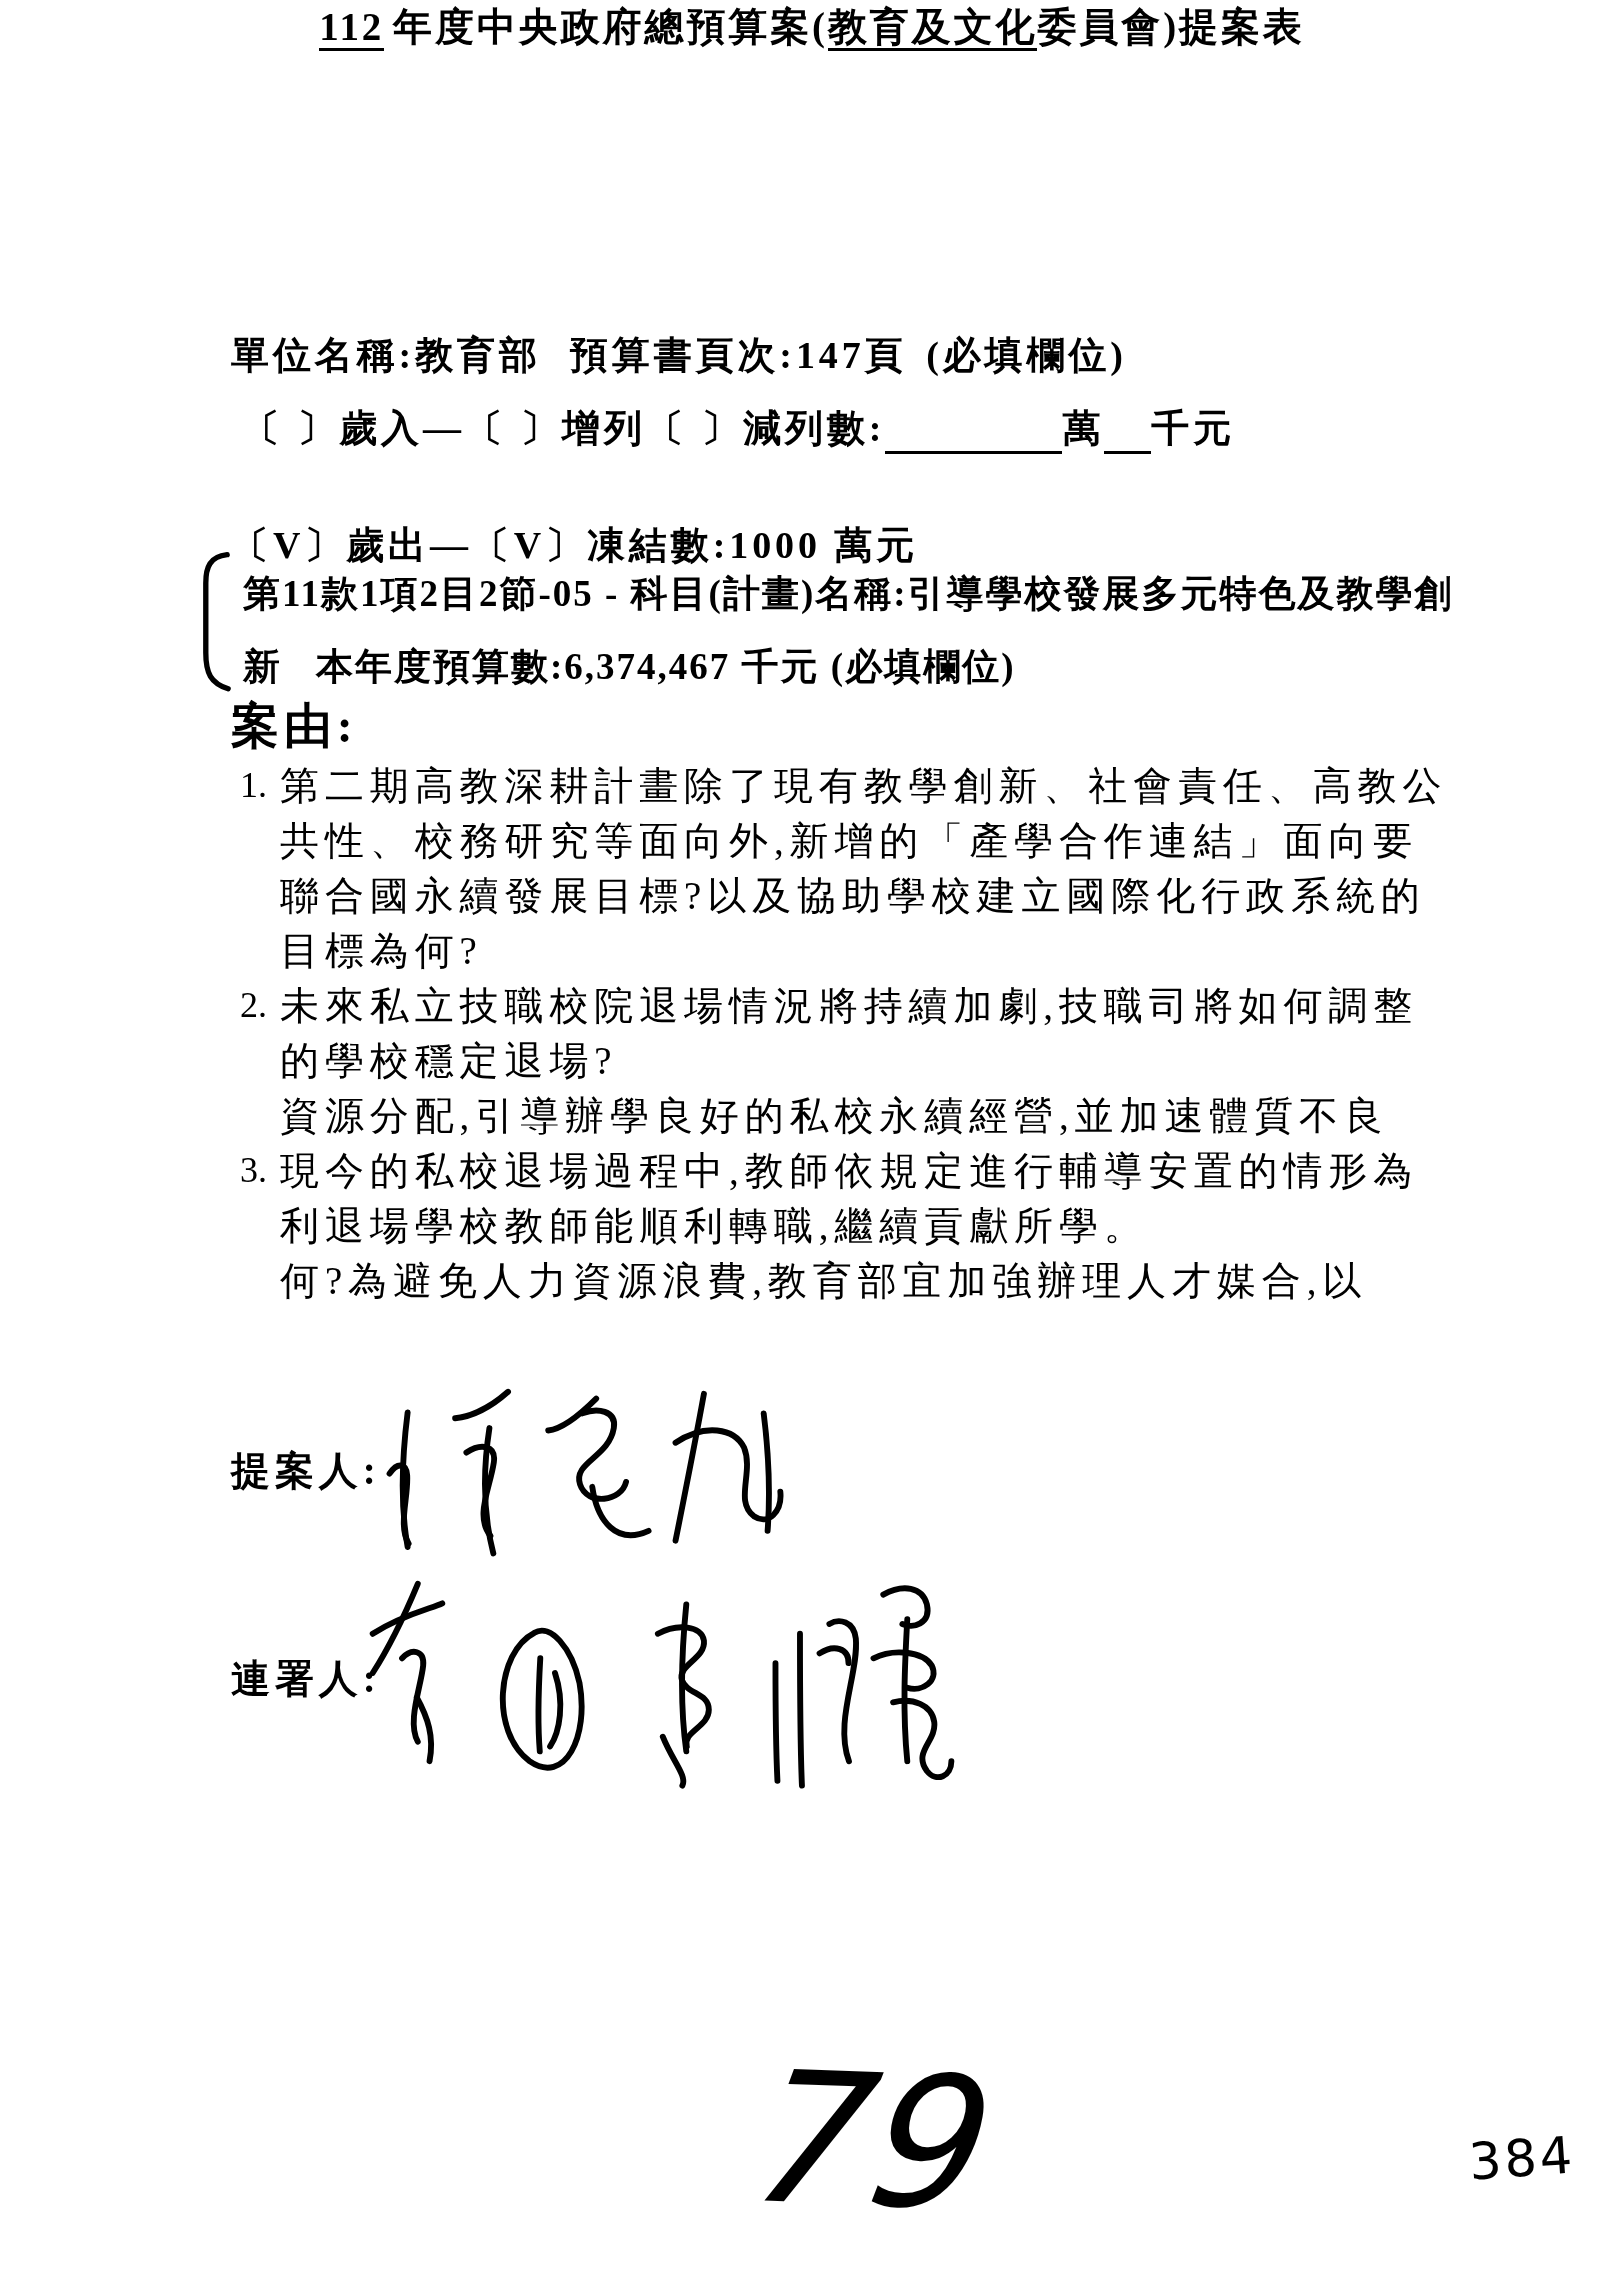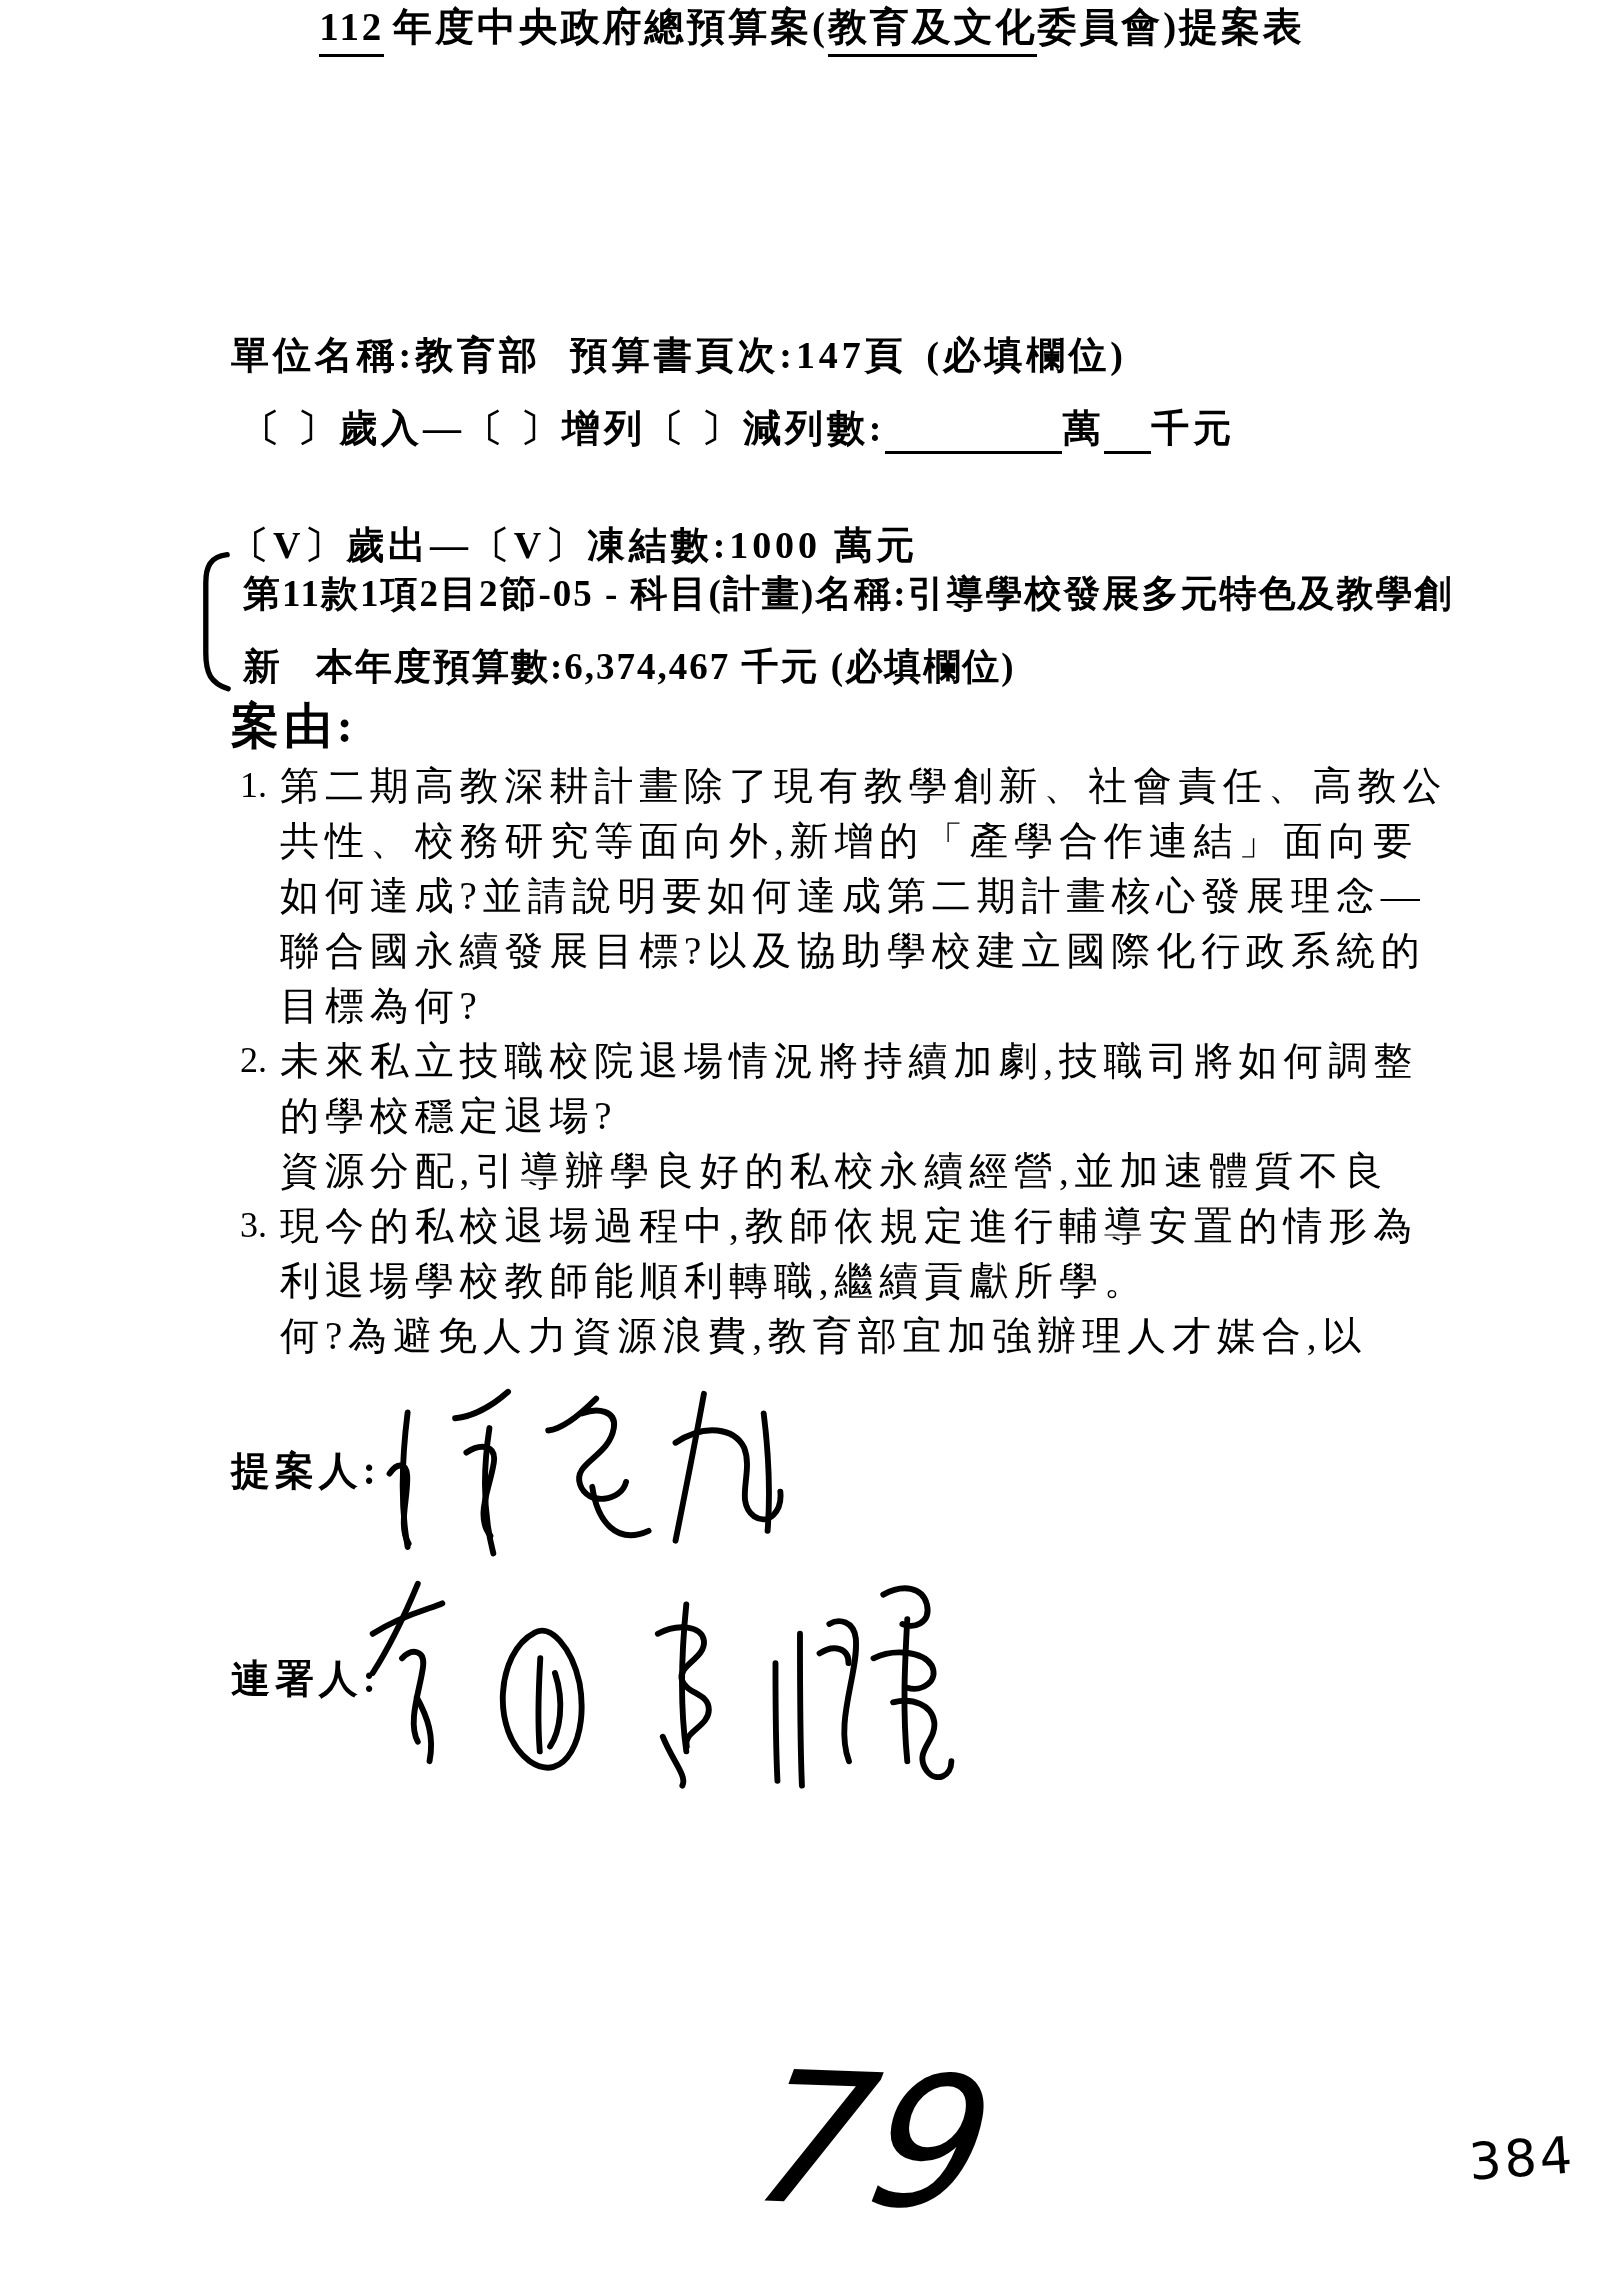--- a/index.html
+++ b/index.html
@@ -14,21 +14,21 @@
   .abs { position: absolute; }
 
   
   .title-line {
     left: 0; top: 500; width: 1624px;
     text-align: center;
     font-size: 39px; font-weight: 700;
     letter-spacing: 2.9px;
     white-space: nowrap;
   }
-  .u-thick { border-bottom: 3.4px solid #000; padding-bottom: 6px; }
+  .u-thick { border-bottom: 3.4px solid #000; padding-bottom: 0; }
   .title-year { margin-right: 8.8px; }
 
   
   .hdr {
     font-size: 38px; font-weight: 700;
     letter-spacing: 3.9px; white-space: nowrap;
   }
   .unit-line  { left: 231px; top: 330px; }
   .gap-40 { display:inline-block; width: 19.6px; }
   .gap-60 { display:inline-block; width: 29px; }
@@ -133,21 +133,20 @@
 </div>
 
 <div class="abs case-label">案由:</div>
 
 <div class="abs case-list">
   <div class="case-item">
     <div class="case-num">1.</div>
     <div class="case-text">
       <div class="case-line">第二期高教深耕計畫除了現有教學創新、社會責任、高教公</div>
       <div class="case-line">共性、校務研究等面向外,新增的「產學合作連結」面向要</div>
-      <div class="case-line">如何達成?並請說明要如何達成第二期計畫核心發展理念—</div>
       <div class="case-line">聯合國永續發展目標?以及協助學校建立國際化行政系統的</div>
       <div class="case-line">目標為何?</div>
     </div>
   </div>
   <div class="case-item">
     <div class="case-num">2.</div>
     <div class="case-text">
       <div class="case-line">未來私立技職校院退場情況將持續加劇,技職司將如何調整</div>
       <div class="case-line">的學校穩定退場?</div>
       <div class="case-line">資源分配,引導辦學良好的私校永續經營,並加速體質不良</div>

